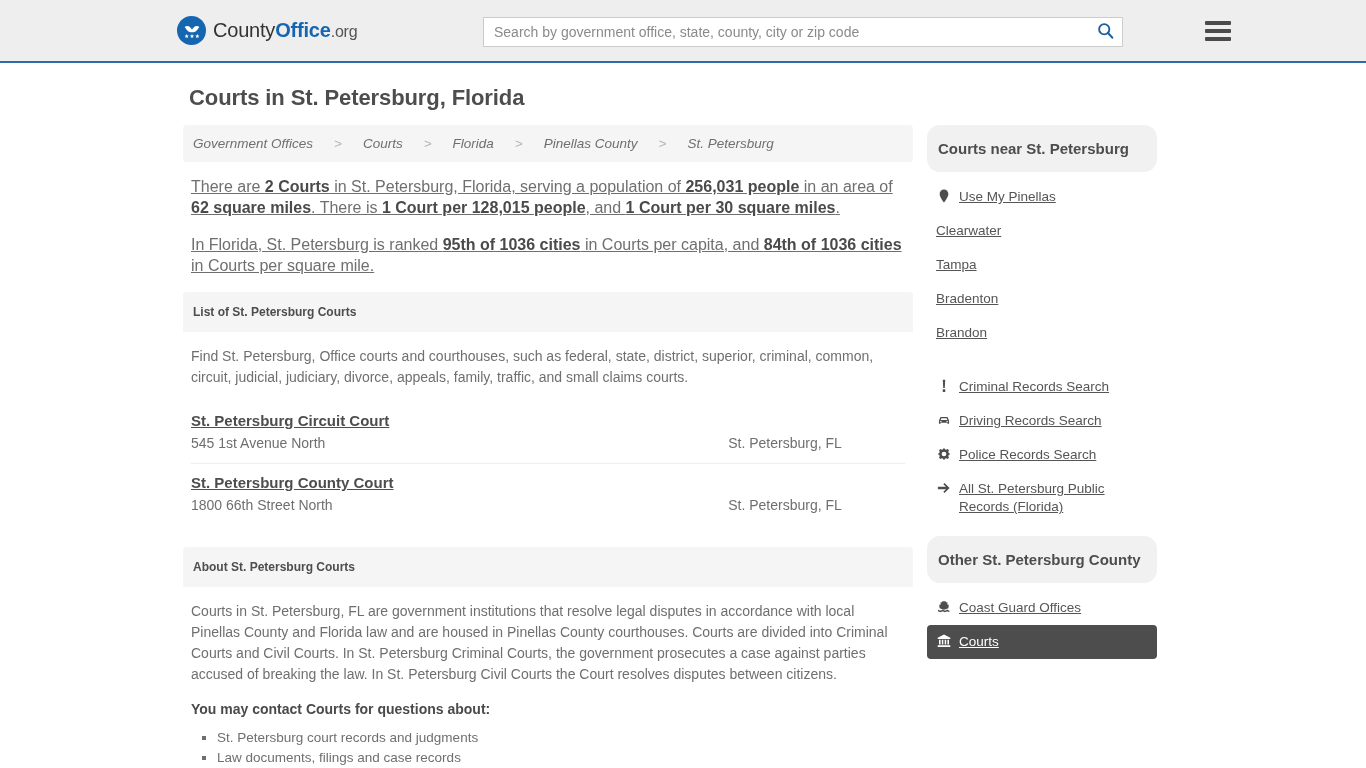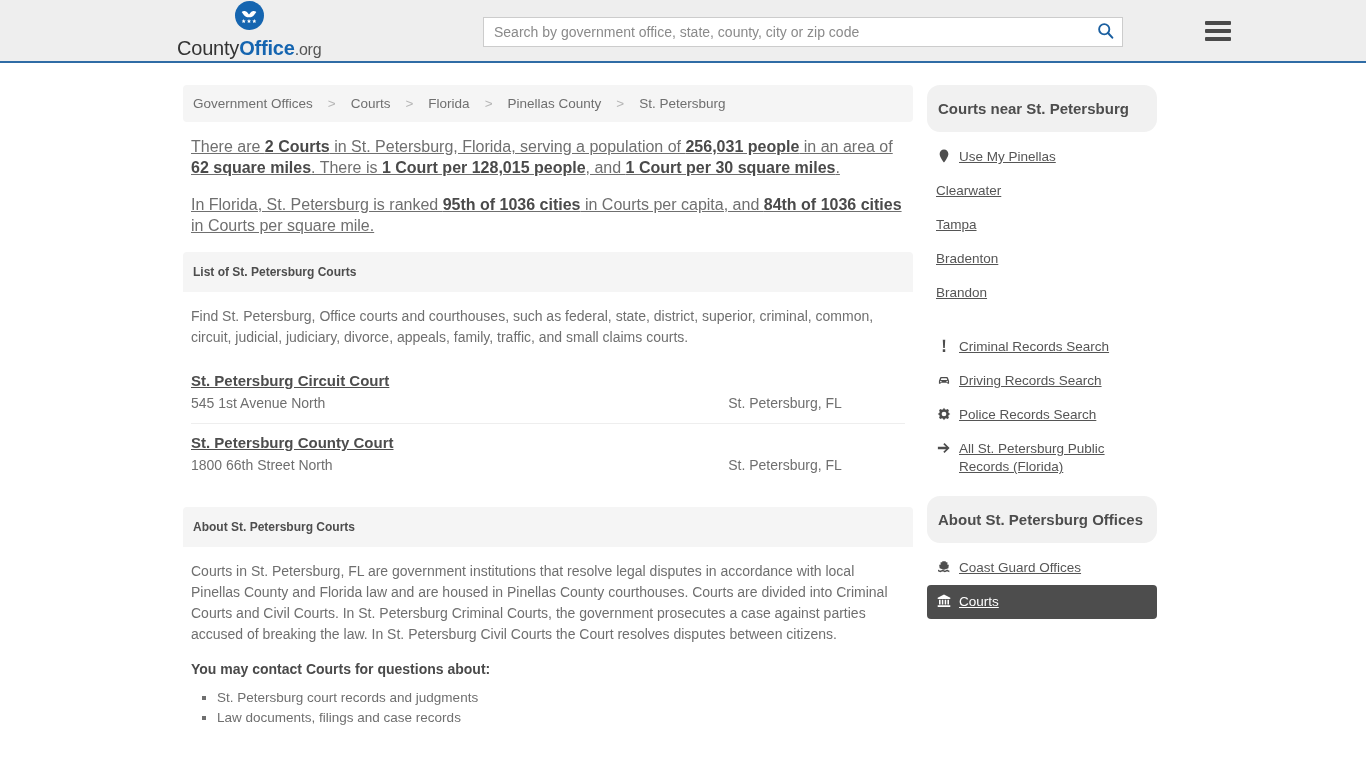--- a/index.html
+++ b/index.html
@@ -28,21 +28,20 @@
     align-items: center;
     height: 100%;
     position: relative;
   }
   .brand {
     display: flex;
     align-items: center;
     gap: 7px;
     text-decoration: none;
     margin-left: -6px;
-    flex-direction: column;
   }
   .brand-mark {
     width: 29px; height: 29px;
     border-radius: 50%;
     background: #1565b0;
     display: flex;
     align-items: center;
     justify-content: center;
     flex-shrink: 0;
   }
@@ -129,21 +128,22 @@
   
   .breadcrumb {
     background: #f5f5f5;
     border-radius: 4px;
     padding: 11px 10px;
     font-size: 13.5px;
     color: #777777;
     display: flex;
     flex-wrap: wrap;
     align-items: center;
-    gap: 10px;
+    gap: 16px;
+    font-style: italic;
   }
   .breadcrumb a {
     color: #6f6f6f;
     text-decoration: none;
   }
   .breadcrumb .sep { color: #b5b5b5; padding: 0 5px; }
 
   
   .intro { padding: 14px 8px 0 8px; }
   .intro p {
@@ -285,20 +285,21 @@
     <button class="menu-btn">
       <span></span>
       <span></span>
       <span></span>
     </button>
   </div>
 </div>
 
 <div class="page">
 
+  <h1 class="page-title">Courts in St. Petersburg, Florida</h1>
 
   <div class="columns">
 
     <div class="col-main">
 
       <nav class="breadcrumb" id="breadcrumb">
           <a href="#">Government Offices</a>
           <span class="sep">&gt;</span>
           <a href="#">Courts</a>
           <span class="sep">&gt;</span>
@@ -404,21 +405,21 @@
                 <svg width="14" height="14" viewBox="0 0 16 16" fill="currentColor">
                   <path d="M1 6.7h9.3L7.2 3.6l1.4-1.4L14.4 8l-5.8 5.8-1.4-1.4 3.1-3.1H1z"></path>
                 </svg>
               </span>
               <a href="#" class="side-link">All St. Petersburg Public Records (Florida)</a>
             </div>
           </div>
       </div>
 
       <div class="side-panel">
-        <div class="side-head">About St. Petersburg Offices</div>
+        <div class="side-head">Other St. Petersburg County</div>
         <div class="side-list" id="offices-list">
             <div class="side-item">
               <span class="ico">
                 <svg width="14" height="14" viewBox="0 0 16 16" fill="currentColor">
                   <path d="M6 1.4h4v1.3h1.9v2.6h1.6L13 9.4 8 11 3 9.4 2.5 5.3h1.6V2.7H6zM1.2 11.1c1 0 1.5 0.9 2.6 0.9s1.6-0.9 2.6-0.9 1.6 0.9 2.6 0.9 1.6-0.9 2.6-0.9 1.5 0.9 2.5 0.9v2c-1 0-1.5-0.8-2.5-0.8s-1.6 0.8-2.6 0.8-1.6-0.8-2.6-0.8-1.5 0.8-2.6 0.8-1.6-0.8-2.6-0.8z"></path>
                 </svg>
               </span>
               <a href="#" class="side-link">Coast Guard Offices</a>
             </div>
             <div class="side-item active">

